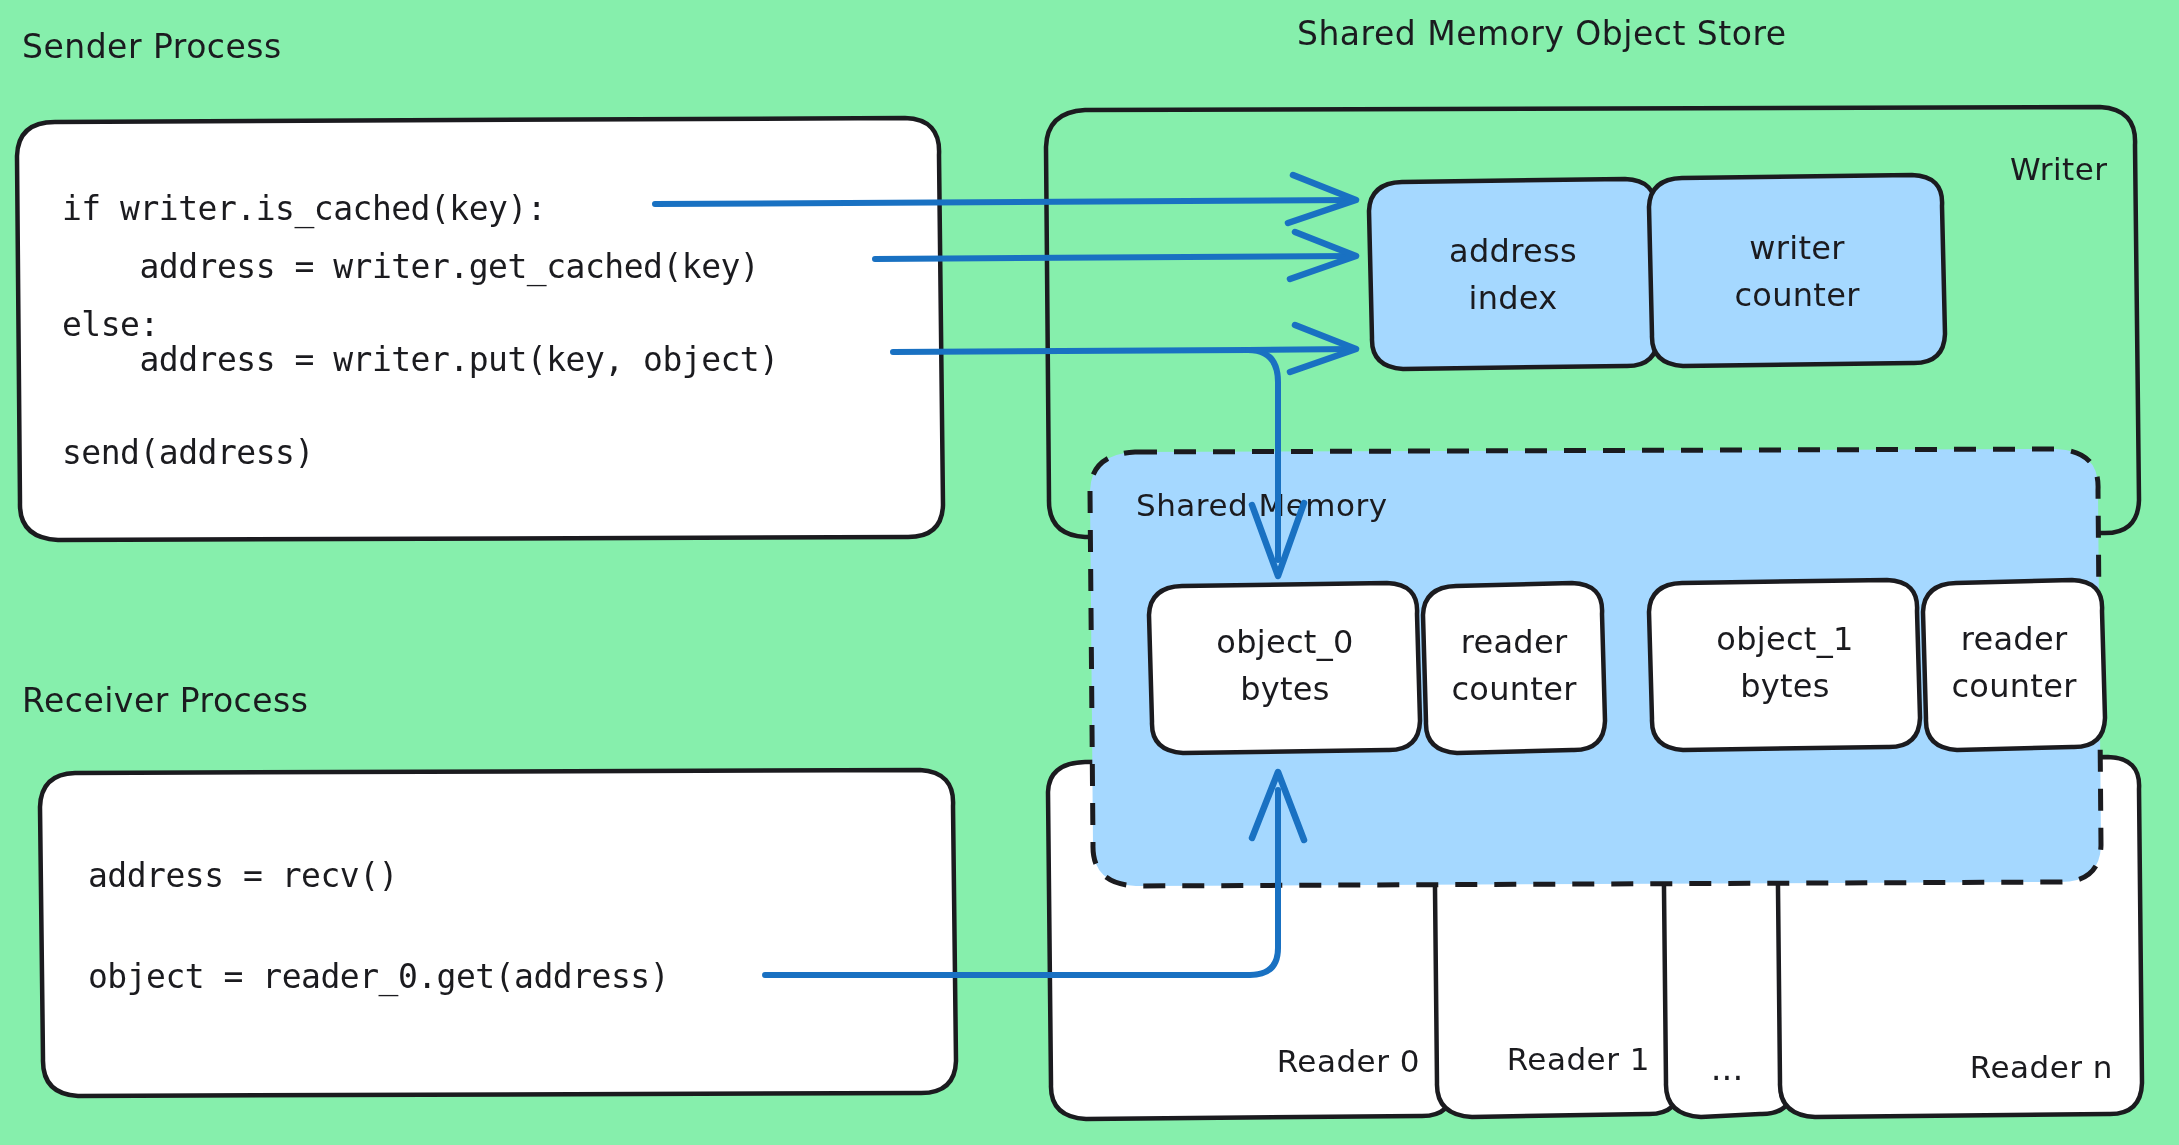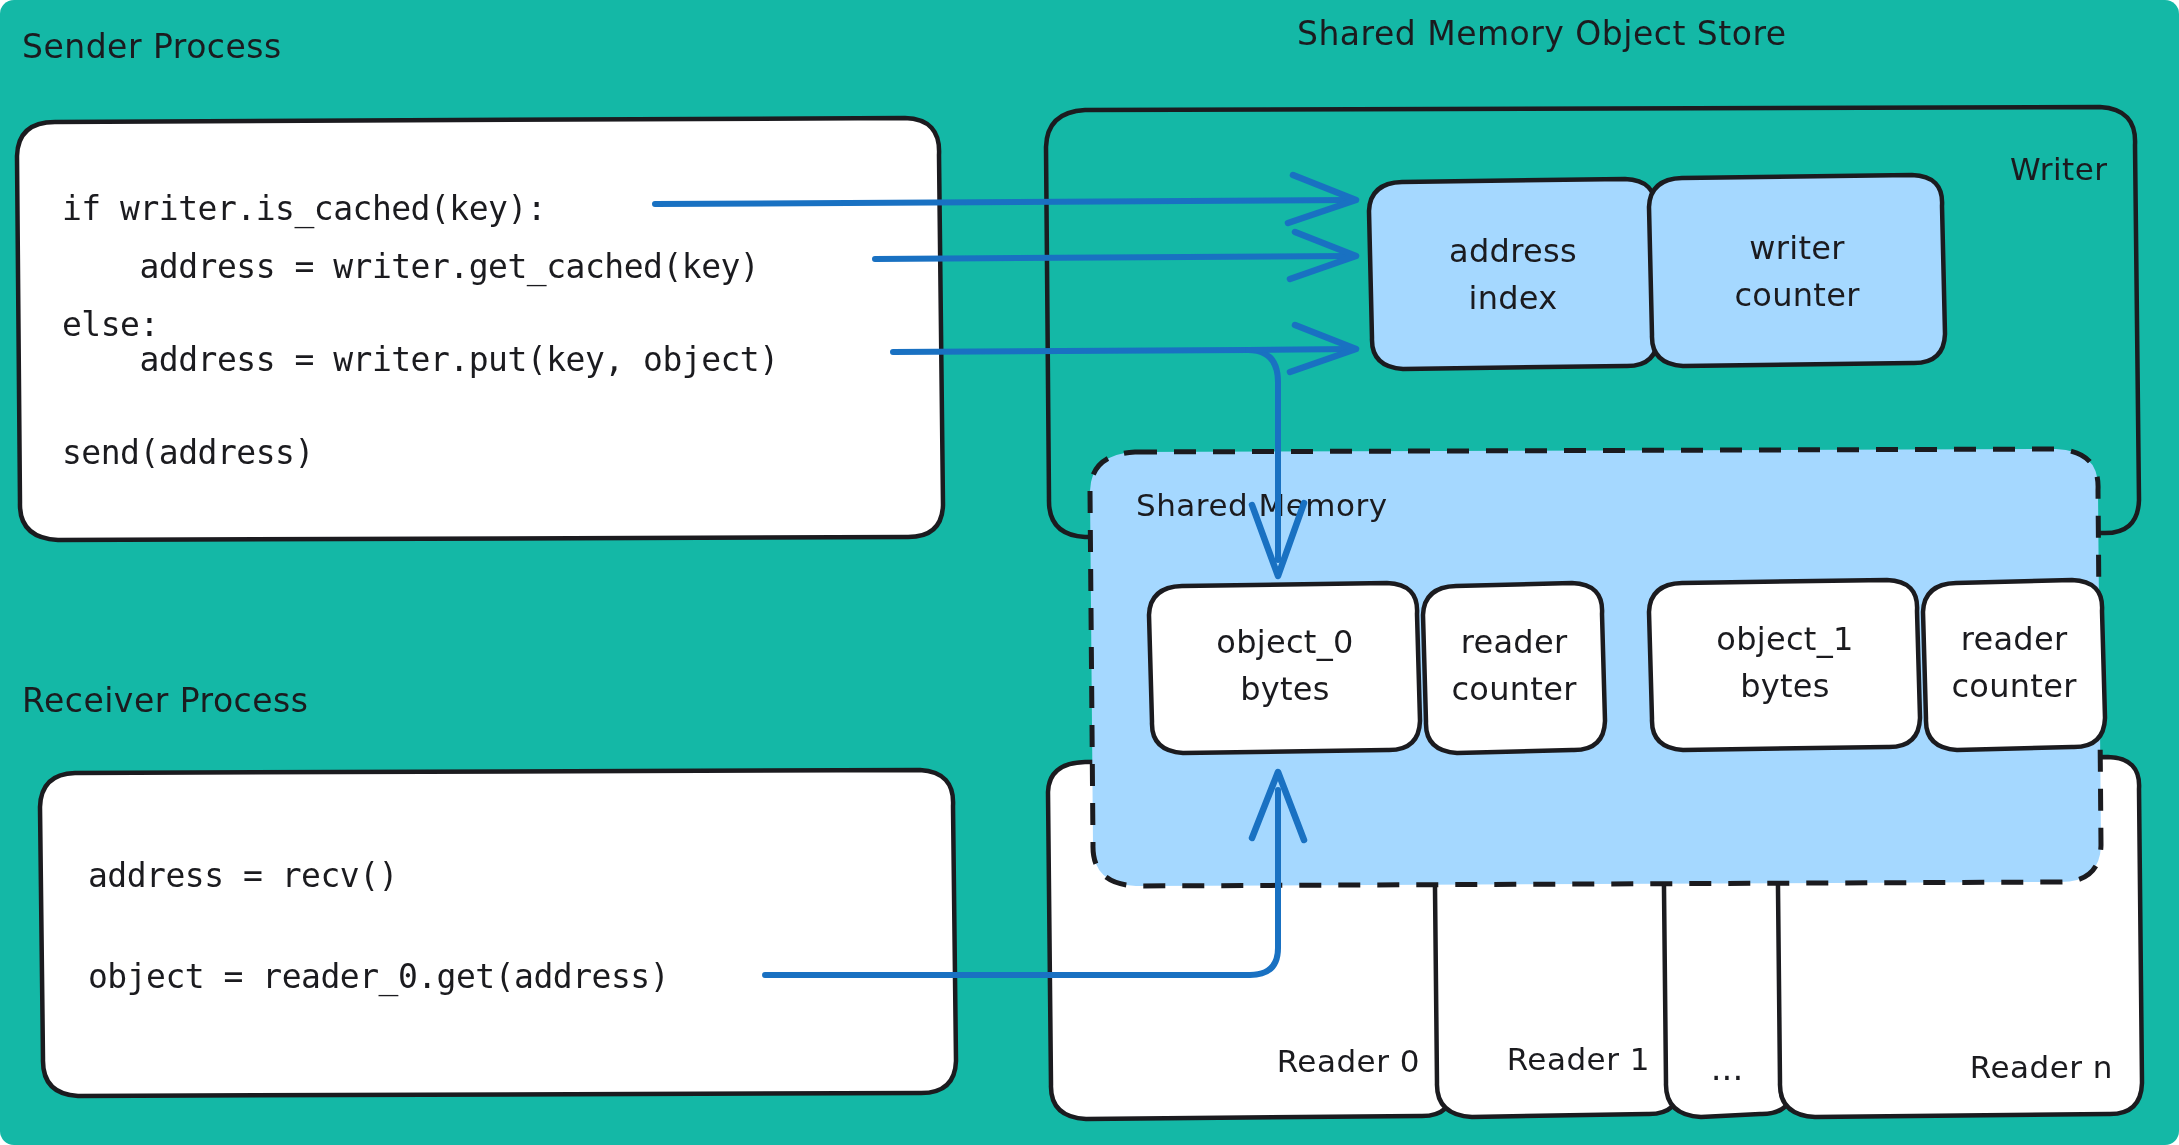--- a/index.html
+++ b/index.html
@@ -1,19 +1,19 @@
 <!DOCTYPE html>
 <html><head>
 <meta charset="utf-8">
 <title>Shared Memory Object Store Diagram</title>
 <style>
   html,body{margin:0;padding:0;background:#ffffff;}
   body{width:2179px;height:1145px;overflow:hidden;
        font-family:"DejaVu Sans", sans-serif;}
-  #stage{position:relative;width:2179px;height:1145px;background:#14b8a6;border-radius:14px;}
+  #stage{position:relative;width:2179px;height:1145px;background:#86efac;}
   svg#diagram{position:absolute;left:0;top:0;width:2179px;height:1145px;display:block;}
   .hand{font-family:"DejaVu Sans", sans-serif;fill:#1b1b1f;}
   .mono{font-family:"DejaVu Sans Mono", monospace;fill:#1b1b1f;}
   .title-txt{font-size:33px;letter-spacing:.5px;}
   .box-label{font-size:31px;letter-spacing:.5px;}
   .inner-label{font-size:32px;letter-spacing:.3px;}
   .code-txt{font-size:33px;letter-spacing:-0.5px;}
   .dots{font-size:34px;}
   .stroke-main{fill:none;stroke:#1b1b1f;stroke-width:4.5;stroke-linecap:round;stroke-linejoin:round;}
   .stroke-dash{fill:none;stroke:#1b1b1f;stroke-width:5;stroke-linecap:butt;

